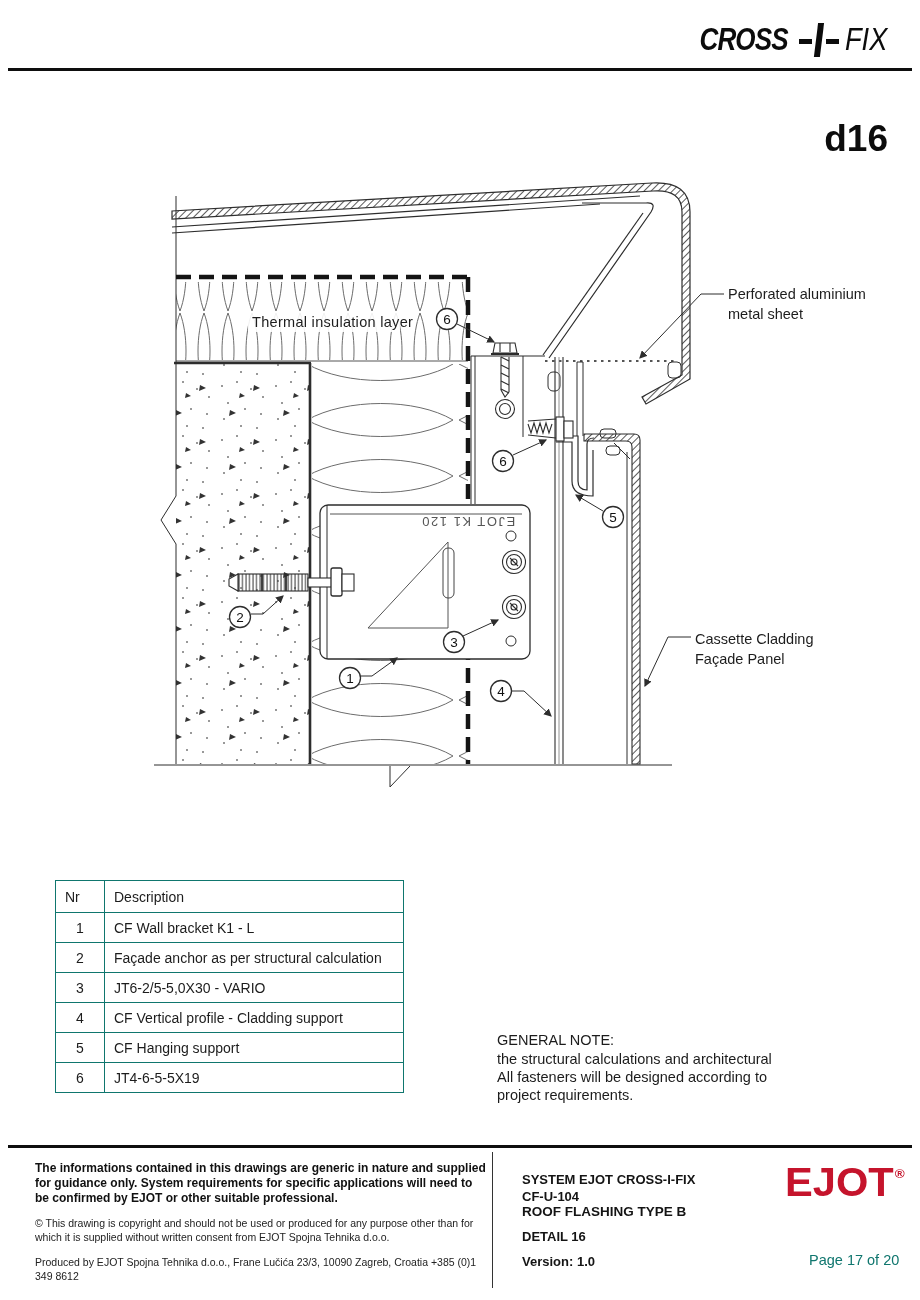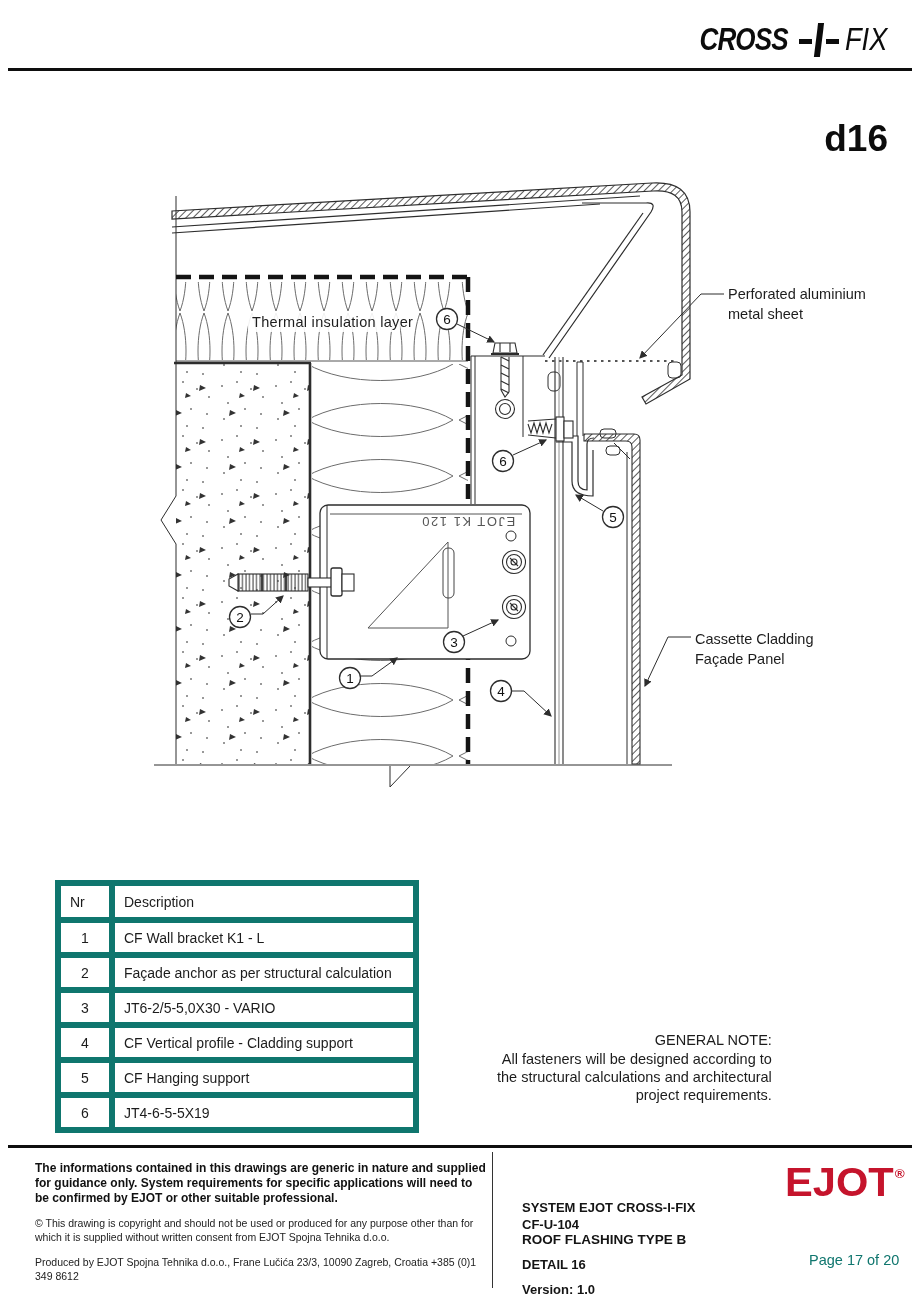--- a/index.html
+++ b/index.html
@@ -11,36 +11,36 @@
   .b-dash{width:13px;height:5px;background:#0c0c0c;display:inline-block;margin:2px 3px 0 3px;}
   .b-bar{width:6px;height:34px;background:#0c0c0c;display:inline-block;transform:skewX(-7deg);margin:0 1px;}
   .b-fix{font-weight:500;font-size:31px;letter-spacing:0;display:inline-block;transform:scaleX(.88);color:#0c0c0c;}
   .top-rule{position:absolute;top:68px;left:8px;right:8px;height:3px;background:#0e0e0e;}
   .detail-code{position:absolute;top:118px;right:32px;font-size:37px;font-weight:bold;color:#0c0c0c;}
   
   svg.drawing{position:absolute;left:0;top:0;width:920px;height:1300px;}
   
   .tbl-title{position:absolute;left:55px;top:897px;font-size:15px;color:#222;letter-spacing:.4px;}
   table.elements{position:absolute;left:55px;top:880px;border-collapse:collapse;font-size:14px;color:#1c1c1c;}
-  table.elements th,table.elements td{border:6px solid #0f766e;background:#fff;}
+  table.elements th,table.elements td{border:1px solid #0f766e;background:#fff;}
   table.elements th{font-weight:normal;text-align:left;height:31px;padding:0 9px;}
   table.elements td{height:29px;padding:0 9px;}
   td.nr,th.nr{width:30px;text-align:center;padding:0 4px;}
   td.desc,th.desc{width:280px;}
   
-  .note{position:absolute;left:497px;top:1031px;font-size:14.5px;line-height:18px;color:#1c1c1c;text-align:right;}
+  .note{position:absolute;left:497px;top:1031px;font-size:14.5px;line-height:18px;color:#1c1c1c;}
   .note .nt{margin-bottom:1px;}
   
   .footer-rule{position:absolute;top:1145px;left:8px;right:8px;height:2.5px;background:#0e0e0e;}
   .f-left{position:absolute;left:35px;top:1161px;width:452px;}
   .f-left .bold-p{font-size:12px;font-weight:bold;line-height:15px;margin:0 0 11px 0;}
   .f-left .small-p{font-size:10.5px;line-height:13.5px;margin:0 0 12px 0;color:#222;}
   .f-divider{position:absolute;left:492px;top:1152px;height:136px;border-left:1.5px solid #333;}
   .f-center{position:absolute;left:522px;top:1172px;font-weight:bold;color:#141414;}
-  .f-center .c1{font-size:13px;margin-bottom:2px;margin-top:28px;}
+  .f-center .c1{font-size:13px;margin-bottom:2px;}
   .f-center .c2{font-size:13px;}
   .f-center .c3{font-size:13.5px;margin-bottom:10px;}
   .f-center .c4{font-size:13px;margin-bottom:10px;}
   .f-center .c5{font-size:13px;}
   .ejot-logo{position:absolute;left:785px;top:1160px;font-size:40px;font-weight:900;color:#C5142C;
              letter-spacing:0px;transform:scaleX(1.04);transform-origin:left;}
   .ejot-logo sup{font-size:13px;vertical-align:18px;margin-left:1px;}
   .page-ind{position:absolute;left:809px;top:1252px;font-size:14.5px;color:#0f766e;}
 </style>
 </head>
@@ -299,22 +299,22 @@
         </tr>
       <tr>
           <td class="nr">6</td>
           <td class="desc">JT4-6-5-5X19</td>
         </tr>
     </tbody>
   </table>
 
   <div class="note">
     <div class="nt">GENERAL NOTE:</div>
+    <div>the structural calculations and architectural</div>
     <div>All fasteners will be designed according to</div>
-    <div>the structural calculations and architectural</div>
     <div>project requirements.</div>
   </div>
 
   <div class="footer-rule"></div>
   <div class="f-left">
     <p class="bold-p">The informations contained in this drawings are generic in nature and supplied for guidance only. System requirements for specific applications will need to be confirmed by EJOT or other suitable professional.</p>
     <p class="small-p">© This drawing is copyright and should not be used or produced for any purpose other than for which it is supplied without written consent from EJOT Spojna Tehnika d.o.o.</p>
     <p class="small-p">Produced by EJOT Spojna Tehnika d.o.o., Frane Lučića 23/3, 10090 Zagreb, Croatia +385 (0)1 349 8612</p>
   </div>
   <div class="f-divider"></div>

